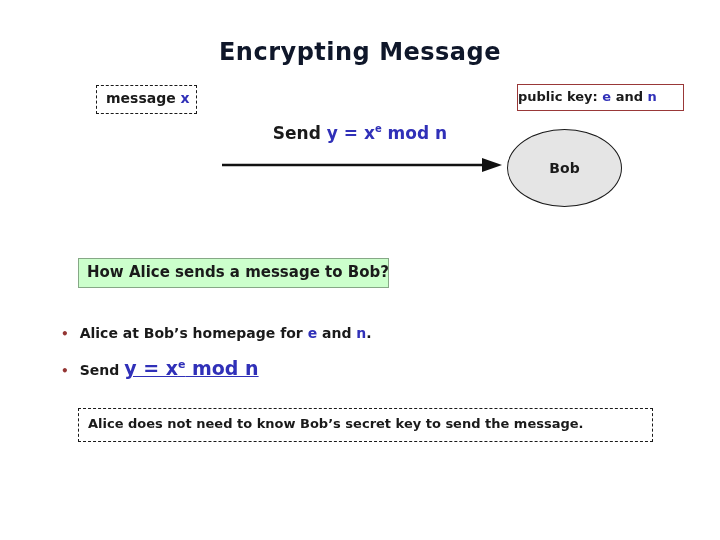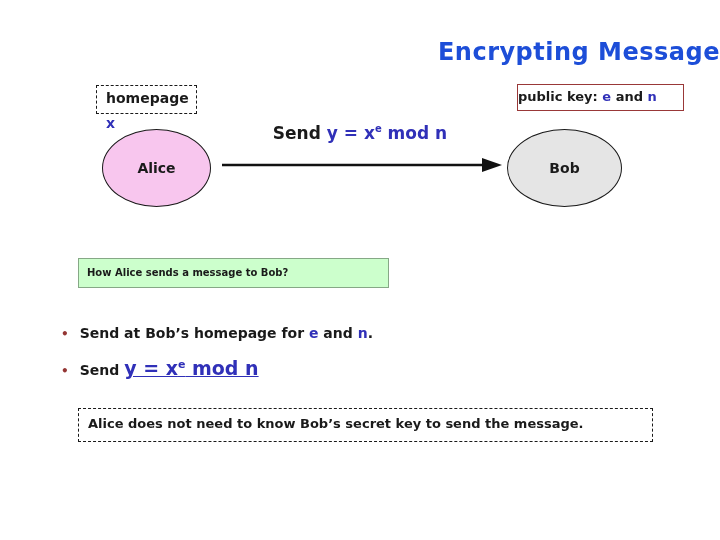--- a/index.html
+++ b/index.html
@@ -3,22 +3,22 @@
 <meta charset="utf-8">
 <style>
   html,body { margin:0; padding:0; background:#ffffff; }
   .slide {
     position:relative; width:720px; height:540px; background:#ffffff;
     font-family:"DejaVu Sans", sans-serif; font-weight:bold; color:#1a1a1a;
     overflow:hidden;
   }
   .blue { color:#3030B8; }
   .title {
-    position:absolute; top:38px; left:0; width:100%; text-align:right;
-    font-size:24px; color:#1d4ed8; letter-spacing:0.5px;
+    position:absolute; top:38px; left:0; width:100%; text-align:center;
+    font-size:24px; color:#0f172a; letter-spacing:0.5px;
   }
   .abs { position:absolute; box-sizing:border-box; }
   .message-box {
     left:96px; top:85px; width:101px; height:29px;
     border:1.5px dashed #1a1a1a; line-height:25px; padding-left:9px; font-size:14px;
   }
   .public-key-box {
     left:517px; top:84px; width:167px; height:27px;
     border:1.5px solid #993838; line-height:23px; padding-left:0; font-size:13px;
   }
@@ -33,66 +33,63 @@
   .alice { left:102px; top:129px; width:107px; height:76px; background:#F8C6EE; }
   .bob   { left:507px; top:129px; width:113px; height:76px; background:#e5e5e5; }
   .arrow { position:absolute; left:214px; top:152px; }
   .secret-key-box {
     left:517px; top:218px; width:124px; height:28px;
     border:1.5px solid #339933; line-height:24px; padding-left:8px; font-size:13px;
   }
   .question-box {
     left:78px; top:258px; width:311px; height:30px;
     background:#CCFFCC; border:1px solid #86A886;
-    line-height:27px; padding-left:8px; font-size:10px; white-space:nowrap;
+    line-height:27px; padding-left:8px; font-size:15px; white-space:nowrap;
   }
   .bullet { position:absolute; display:flex; align-items:baseline; }
   .bullet .dot { color:#943634; font-size:12px; margin-right:11px; }
   .bullet1 { left:61px; top:325px; font-size:14px; }
   .bullet2 { left:61px; top:357px; font-size:14px; }
   .big-formula { font-size:19px;text-decoration:underline; }
   .big-formula sup { font-size:11px; }
   .note-box {
     left:78px; top:408px; width:575px; height:34px;
     border:1.5px dashed #1a1a1a; line-height:30px; padding-left:9px;
     font-size:13px; white-space:nowrap;
   }
 </style>
 </head>
 <body>
 
 <div class="slide">
 
   <div class="title">Encrypting Message</div>
 
-  <div class="abs message-box"><span>homepage </span><span class="blue">x</span></div>
+  <div class="abs message-box"><span>message </span><span class="blue">x</span></div>
 
   <div class="abs public-key-box"><span>public key: </span><span class="blue">e</span><span> and </span><span class="blue">n</span></div>
 
   <div class="send-formula"><span>Send </span><span class="blue">y = x</span><sup class="blue">e</sup><span class="blue"> mod n</span></div>
 
-  <div class="ellipse alice">
-      <span>Alice</span>
-    </div>
 
   <svg class="arrow" width="292" height="26" viewBox="0 0 292 26">
     <line x1="8" y1="13" x2="270" y2="13" stroke="#111111" stroke-width="2.5"></line>
     <polygon points="268,6 288,13 268,20" fill="#111111"></polygon>
   </svg>
 
   <div class="ellipse bob">
       <span>Bob</span>
     </div>
 
 
   <div class="abs question-box">How Alice sends a message to Bob?</div>
 
   <div class="bullet bullet1">
       <span class="dot">•</span>
-      <span><span>Send at Bob’s homepage for </span><span class="blue">e</span><span> and </span><span class="blue">n</span><span>.</span></span>
+      <span><span>Alice at Bob’s homepage for </span><span class="blue">e</span><span> and </span><span class="blue">n</span><span>.</span></span>
     </div>
 
   <div class="bullet bullet2">
       <span class="dot">•</span>
       <span><span>Send </span><span class="blue big-formula"><span>y = x</span><sup>e</sup><span> mod n</span></span></span>
     </div>
 
   <div class="abs note-box">Alice does not need to know Bob’s secret key to send the message.</div>
 
 </div>

